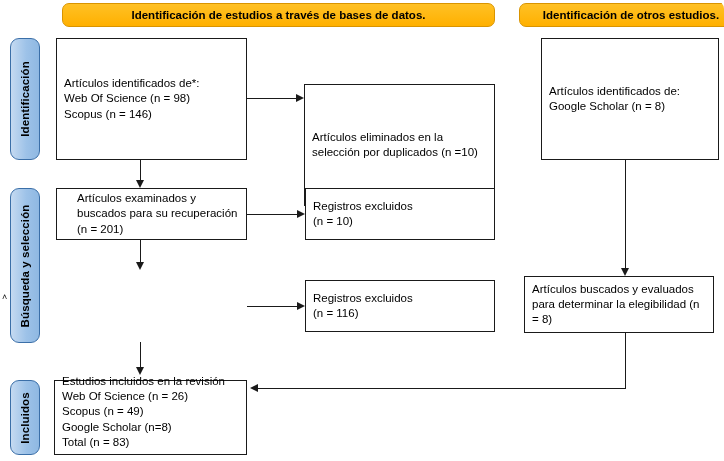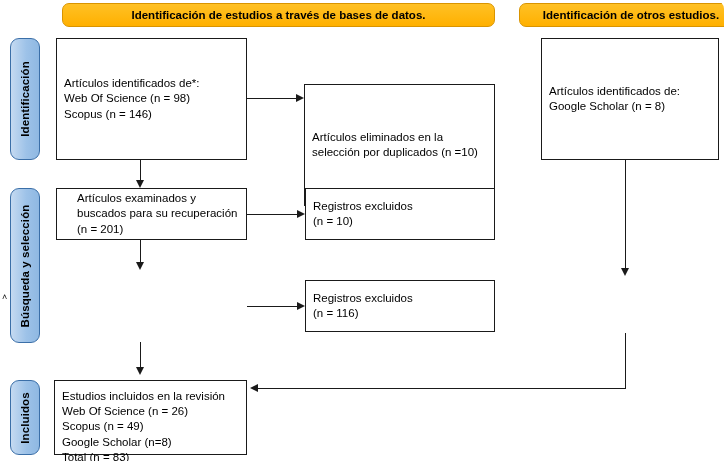--- a/index.html
+++ b/index.html
@@ -70,21 +70,21 @@
   .box .box-text {
     font-size: 11.5px;
     color: #000000;
     line-height: 1.32;
     white-space: pre-line;
   }
   .box.center-middle {
     align-items: center;
   }
   .box.top-aligned {
-    align-items: flex-start;
+    align-items: flex-end;
     padding-top: 8px;
   }
   
   .line-h, .line-v {
     position: absolute;
     background: #1a1a1a;
   }
   .line-h { height: 1.4px; }
   .line-v { width: 1.4px; }
   .arrow {
@@ -182,20 +182,25 @@
 
   <div class="line-v" style="left:140px; top:240px; height:22px;"></div>
   <div class="arrow arrow-down" style="left:136px; top:262px;"></div>
 
 
   <div class="box center-middle" style="left:305px; top:280px; width:190px; height:52px;">
     <div class="box-text">Registros excluidos
 (n = 116)</div>
   </div>
 
+  <div class="box center-middle" style="left:524px; top:276px; width:190px; height:57px;">
+    <div class="box-text">Artículos buscados y evaluados
+para determinar la elegibilidad (n
+= 8)</div>
+  </div>
 
   <div class="line-h" style="left:247px; top:306px; width:50px;"></div>
   <div class="arrow arrow-right" style="left:297px; top:302px;"></div>
 
   <div class="line-v" style="left:140px; top:342px; height:25px;"></div>
   <div class="arrow arrow-down" style="left:136px; top:367px;"></div>
 
   <div class="box top-aligned" style="left:54px; top:380px; width:193px; height:75px;">
     <div class="box-text">Estudios incluidos en la revisión
 Web Of Science (n = 26)

